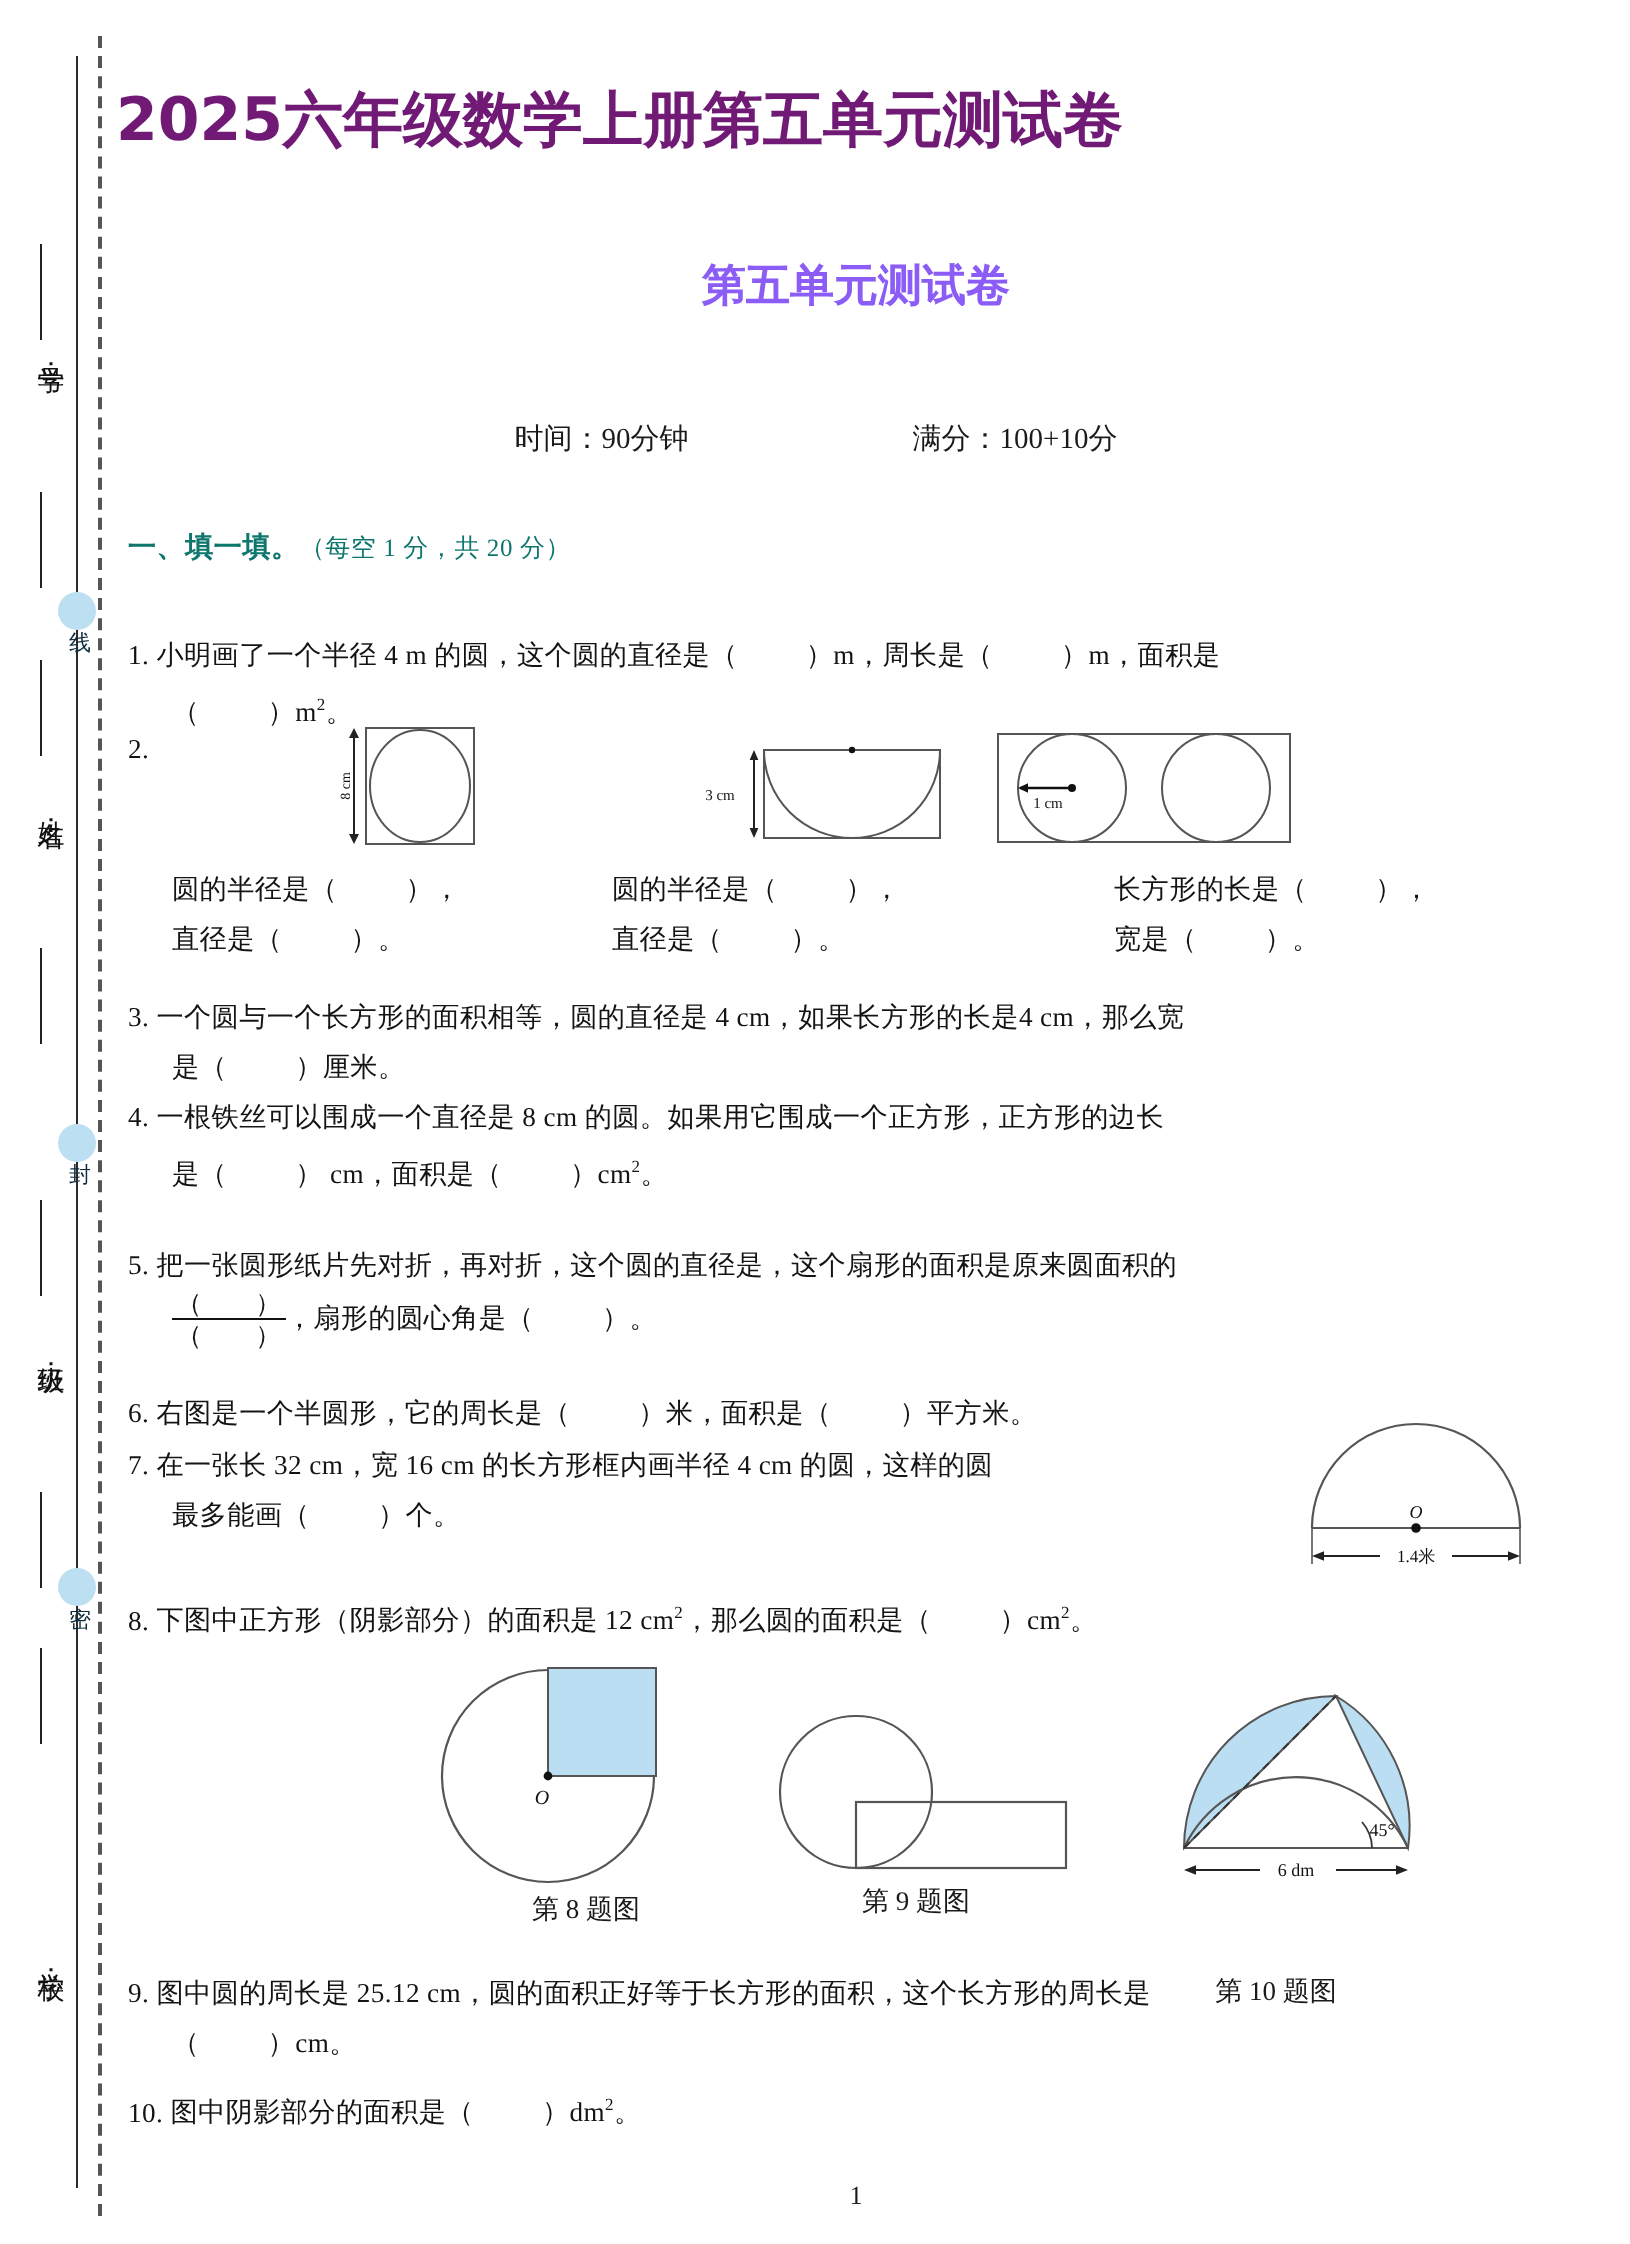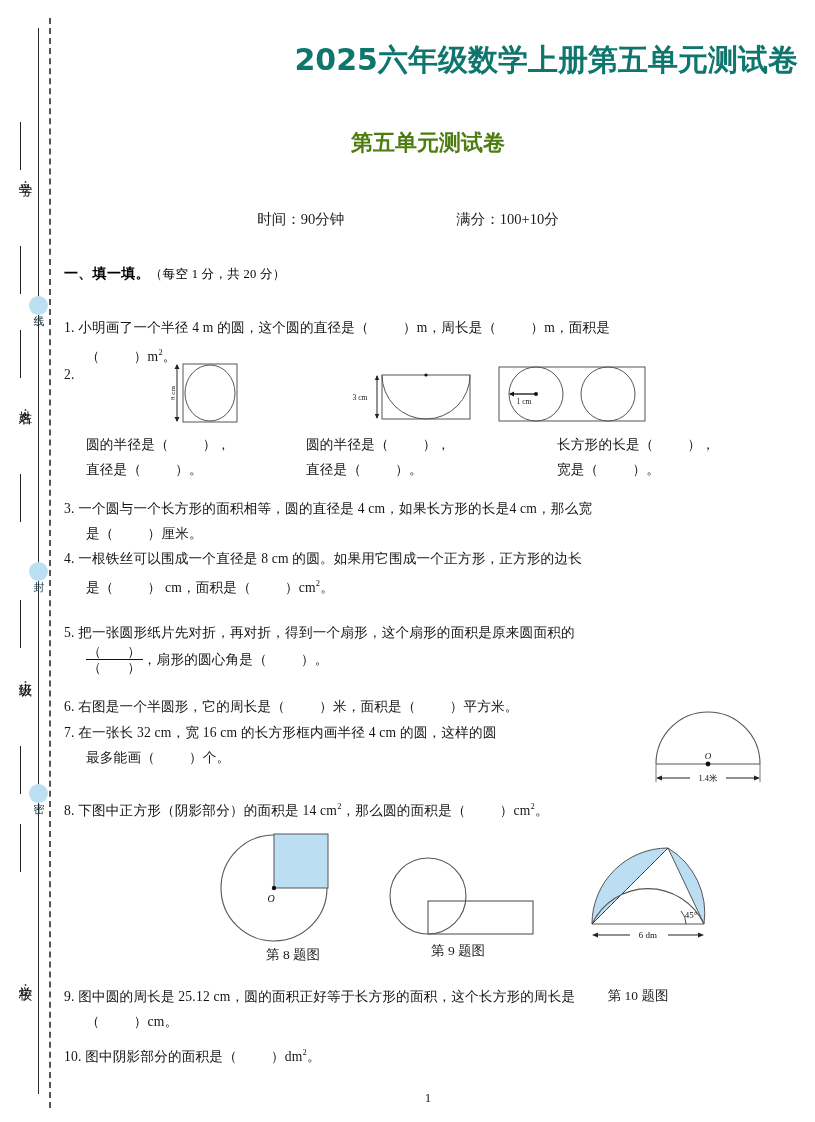--- a/index.html
+++ b/index.html
@@ -67,52 +67,52 @@
   #sheet {
     position: absolute;
     left: 58px; top: 0;
     width: 757px; height: 1122px;
   }
 
   .doc-title {
     position: absolute;
     left: 0; top: 40px;
     width: 740px;
-    text-align: right;
+    text-align: left;
     font-family: "DejaVu Sans", sans-serif;
     font-weight: bold;
     font-size: 30px;
     letter-spacing: 0px;
-    color: #0f766e;
+    color: #701a75;
   }
   .doc-subtitle {
     position: absolute;
     left: 0; top: 128px;
     width: 740px;
     text-align: center;
     font-family: "DejaVu Sans", sans-serif;
     font-weight: bold;
     font-size: 22px;
-    color: #4d7c0f;
+    color: #8b5cf6;
   }
   .meta-row {
     position: absolute;
     left: 0; top: 210px;
     width: 700px;
     display: flex;
     justify-content: center;
     gap: 112px;
     font-size: 14.5px;
   }
 
   .section-head {
     position: absolute;
     left: 6px; top: 265px;
     font-size: 14px;
-    color: #000000;
+    color: #0f766e;
     font-weight: bold;
     letter-spacing: .3px;
   }
   .section-head .score {
     font-weight: normal;
     font-size: 12.5px;
   }
 
   .q {
     position: absolute;
@@ -266,21 +266,21 @@
   </div>
 
   <div class="q" style="left:6px; top:546px; width:745px;">
     <span class="num">4.</span>
     <span>一根铁丝可以围成一个直径是 8 cm 的圆。如果用它围成一个正方形，正方形的边长</span><br>
     <span class="indent"></span><span>是（</span><span class="blank"></span><span>） cm，面积是（</span><span class="blank"></span><span>）cm</span><sup>2</sup><span>。</span>
   </div>
 
   <div class="q" style="left:6px; top:620px; width:745px;">
     <span class="num">5.</span>
-    <span>把一张圆形纸片先对折，再对折，得到一个扇形，这个扇形的面积是原来圆面积的</span>
+    <span>把一张圆形纸片先对折，再对折，这个圆的直径是，这个扇形的面积是原来圆面积的</span>
   </div>
   <div class="q" style="left:28px; top:645px;">
     <span class="frac">
       <span class="top">（　　）</span>
       <span class="bar"></span>
       <span class="bot">（　　）</span>
     </span><span>，扇形的圆心角是（</span><span class="blank"></span><span>）。</span>
   </div>
 
   <div class="q" style="left:6px; top:694px; width:600px;">
@@ -305,21 +305,21 @@
   </div>
 
   <div class="q" style="left:6px; top:720px; width:580px;">
     <span class="num">7.</span>
     <span>在一张长 32 cm，宽 16 cm 的长方形框内画半径 4 cm 的圆，这样的圆</span><br>
     <span class="indent"></span><span>最多能画（</span><span class="blank"></span><span>）个。</span>
   </div>
 
   <div class="q" style="left:6px; top:794px; width:745px;">
     <span class="num">8.</span>
-    <span>下图中正方形（阴影部分）的面积是 14 cm</span><sup>2</sup><span>，那么圆的面积是（</span><span class="blank"></span><span>）cm</span><sup>2</sup><span>。</span>
+    <span>下图中正方形（阴影部分）的面积是 12 cm</span><sup>2</sup><span>，那么圆的面积是（</span><span class="blank"></span><span>）cm</span><sup>2</sup><span>。</span>
   </div>
 
   <div class="figbox" style="left:160px; top:826px;">
     <svg width="140" height="118" viewBox="0 0 140 118">
       <circle cx="56" cy="62" r="53" fill="none" stroke="#555" stroke-width="1.1"></circle>
       <rect x="56" y="8" width="54" height="54" fill="#bcdef2" stroke="#555" stroke-width="1"></rect>
       <circle cx="56" cy="62" r="2.2" fill="#111"></circle>
       <text x="53" y="76" font-size="10" font-style="italic" font-family="Liberation Serif, serif" fill="#111" text-anchor="middle">O</text>
     </svg>
   </div>

